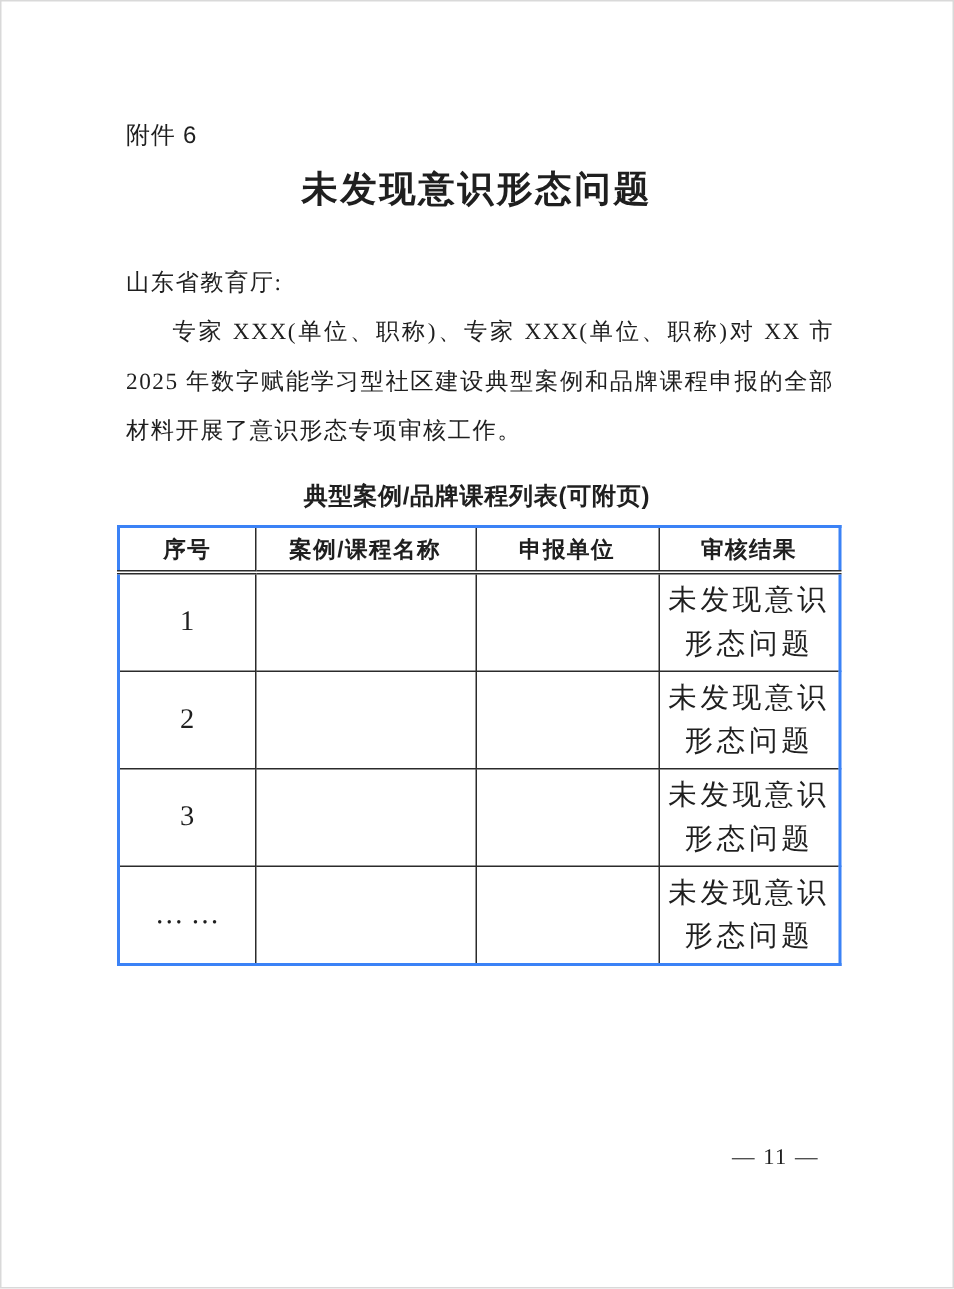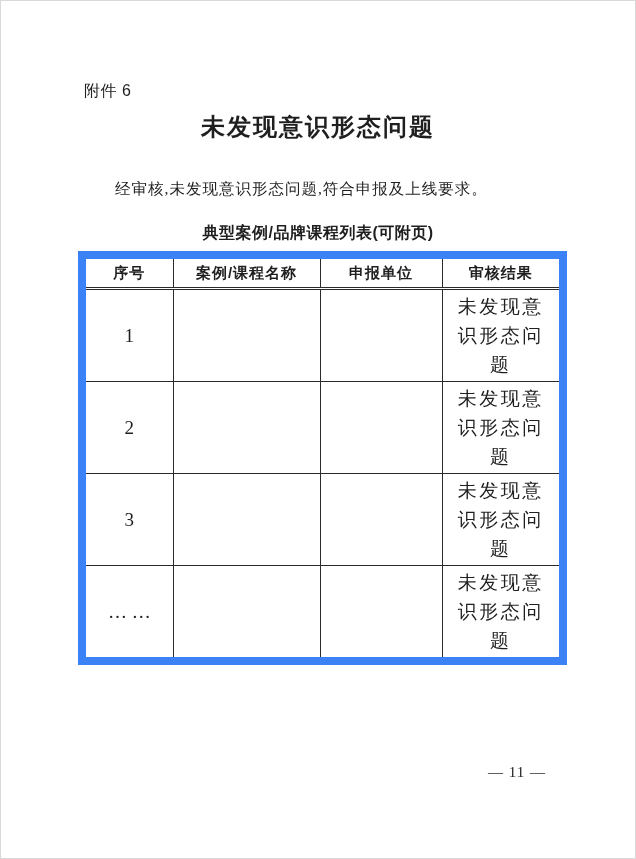--- a/index.html
+++ b/index.html
@@ -45,21 +45,21 @@
     font-weight: bold;
     font-size: 16px;
     line-height: 24px;
     letter-spacing: 0.5px;
   }
   table.review-table {
     margin: 6px 0 0 78px;
     width: 481px;
     table-layout: fixed;
     border-collapse: collapse;
-    border: 8px solid #3b82f6;
+    border: 2px solid #3b82f6;
   }
   .review-table th, .review-table td {
     border: 1px solid #2b2b2b;
     text-align: center;
     vertical-align: middle;
     overflow: hidden;
   }
   .review-table th {
     height: 28px;
     border-bottom: 3px double #2b2b2b;
@@ -94,21 +94,22 @@
   }
 </style>
 </head>
 <body>
 
 <div class="attachment">附件 6</div>
 
 <div class="title">未发现意识形态问题</div>
 
 <div class="body-block">
-  <p class="para">经审核,未发现意识形态问题,符合申报及上线要求。</p>
+  <div class="salutation">山东省教育厅:</div>
+  <p class="para">专家 XXX(单位、职称)、专家 XXX(单位、职称)对 XX 市 2025 年数字赋能学习型社区建设典型案例和品牌课程申报的全部材料开展了意识形态专项审核工作。</p>
 </div>
 
 <div class="caption">典型案例/品牌课程列表(可附页)</div>
 
 <table class="review-table">
   <colgroup>
     <col class="col-no">
       <col class="col-name">
       <col class="col-unit">
       <col class="col-res">

